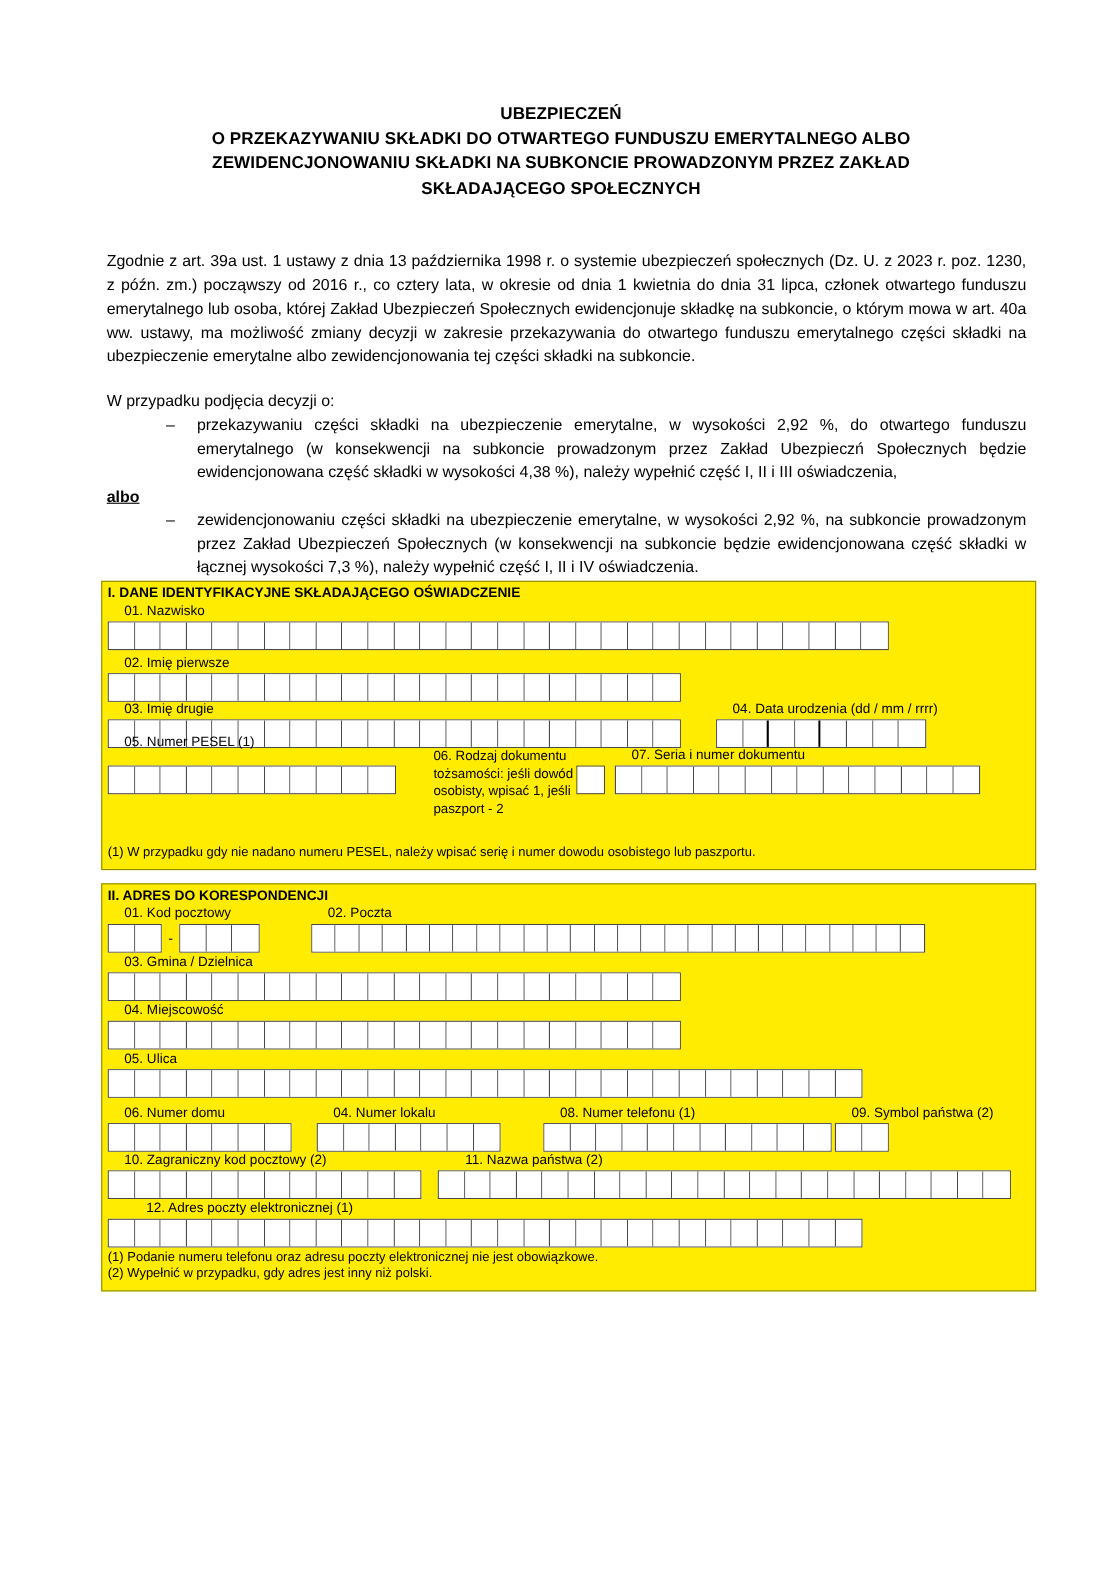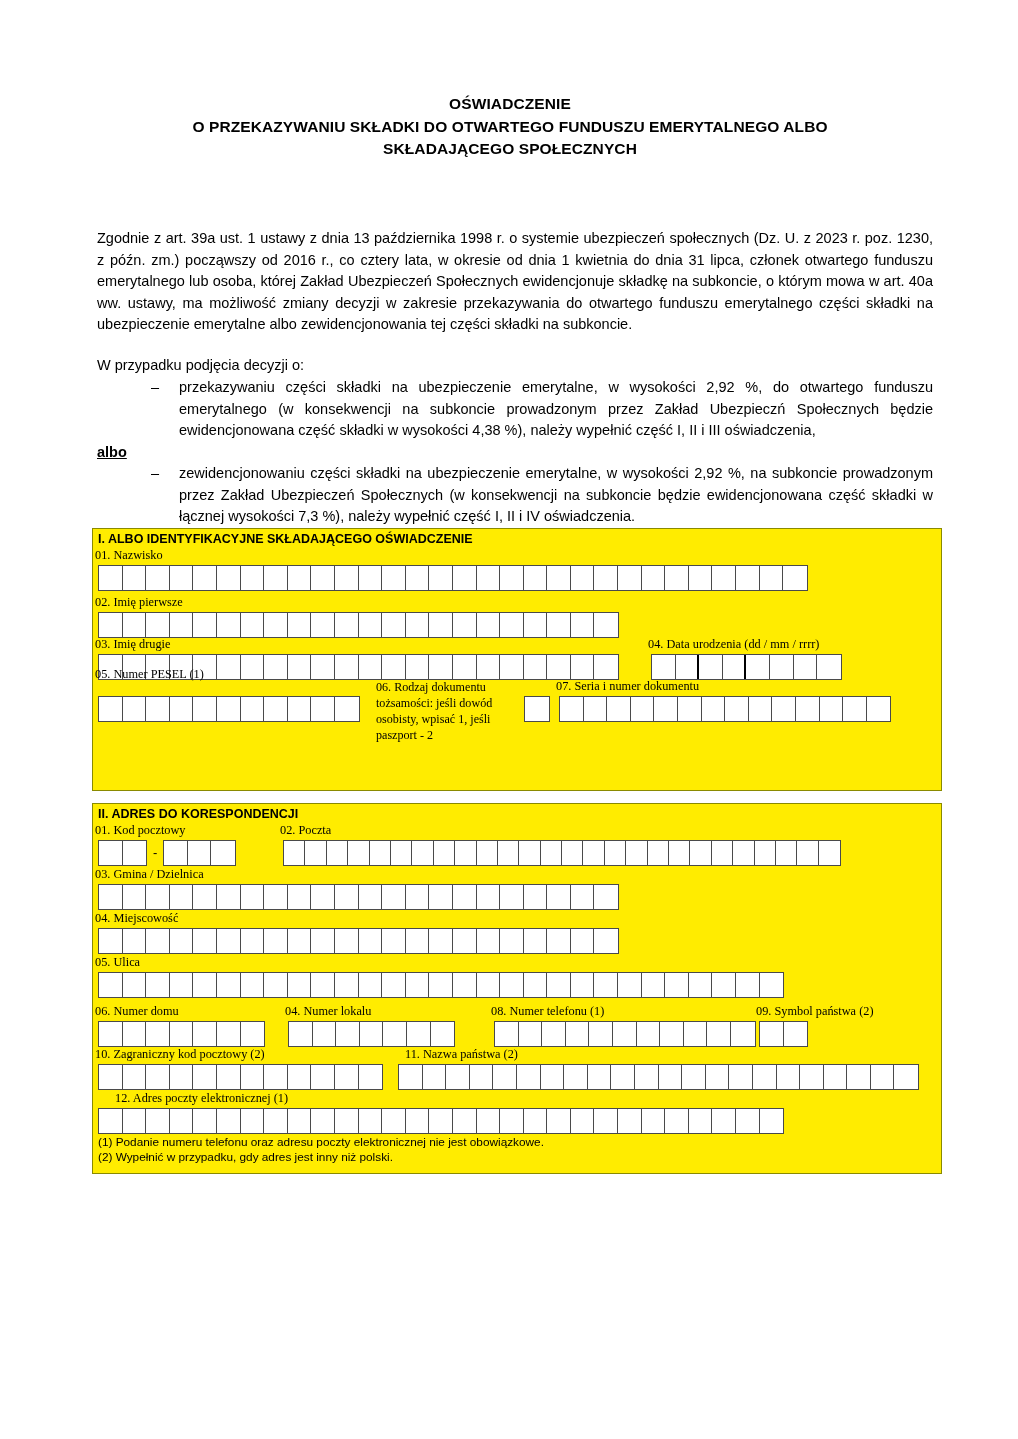--- a/index.html
+++ b/index.html
@@ -114,23 +114,22 @@
   }
   .section-header {
     font-size: 12.5px;
     font-weight: bold;
     padding: 3px 0 1px 5px;
     line-height: 15px;
   }
   .field-label {
     font-size: 12.3px;
     line-height: 15px;
-    padding-left: 2px;
+    padding-left: 20px;
     white-space: nowrap;
-    font-family: Liberation Serif, serif;
   }
   .footnote {
     font-size: 11.8px;
     line-height: 15.5px;
     padding-left: 5px;
     white-space: nowrap;
   }
 
   
   .comb {
@@ -165,22 +164,23 @@
     display: flex;
     align-items: center;
   }
 </style>
 </head>
 <body>
 
 <div class="page">
 
   <div class="title-block">
-    <div class="title-line">OŚWIADCZENIE</div>
+    <div class="title-line">UBEZPIECZEŃ</div>
     <div class="title-line">O PRZEKAZYWANIU SKŁADKI DO OTWARTEGO FUNDUSZU EMERYTALNEGO ALBO</div>
+    <div class="title-line">ZEWIDENCJONOWANIU SKŁADKI NA SUBKONCIE PROWADZONYM PRZEZ ZAKŁAD</div>
     <div class="title-line">SKŁADAJĄCEGO SPOŁECZNYCH</div>
   </div>
 
   <div class="body-text">
     <p class="para">Zgodnie z art. 39a ust. 1 ustawy z dnia 13 października 1998 r. o systemie ubezpieczeń społecznych (Dz. U. z 2023 r. poz. 1230, z późn. zm.) począwszy od 2016 r., co cztery lata, w okresie od dnia 1 kwietnia do dnia 31 lipca, członek otwartego funduszu emerytalnego lub osoba, której Zakład Ubezpieczeń Społecznych ewidencjonuje składkę na subkoncie, o którym mowa w art. 40a ww. ustawy, ma możliwość zmiany decyzji w zakresie przekazywania do otwartego funduszu emerytalnego części składki na ubezpieczenie emerytalne albo zewidencjonowania tej części składki na subkoncie.</p>
   </div>
 
   <div class="intro-line">W przypadku podjęcia decyzji o:</div>
 
   <div class="bullets">
@@ -200,21 +200,21 @@
     <div class="bullet-row">
       <div class="bullet-gutter"></div>
       <div class="bullet-dash">–</div>
       <div class="bullet-text">zewidencjonowaniu części składki na ubezpieczenie emerytalne, w wysokości 2,92 %, na subkoncie prowadzonym przez Zakład Ubezpieczeń Społecznych (w konsekwencji na subkoncie będzie ewidencjonowana część składki w łącznej wysokości 7,3 %), należy wypełnić część I, II i IV oświadczenia.</div>
     </div>
 
   </div>
 
   <div class="section" id="section-1">
 
-    <div class="section-header">I. ALBO IDENTYFIKACYJNE SKŁADAJĄCEGO OŚWIADCZENIE</div>
+    <div class="section-header">I. DANE IDENTYFIKACYJNE SKŁADAJĄCEGO OŚWIADCZENIE</div>
 
     <div class="row-abs" style="left:0;top:19px;">
       <div class="field-label">01. Nazwisko</div>
     </div>
     <div class="row-abs" style="left:5px;top:36px;">
       <div class="comb">
           <div class="cell"></div>
           <div class="cell"></div>
           <div class="cell"></div>
           <div class="cell"></div>
@@ -366,20 +366,23 @@
           <div class="cell"></div>
           <div class="cell"></div>
           <div class="cell"></div>
           <div class="cell"></div>
           <div class="cell"></div>
           <div class="cell"></div>
           <div class="cell"></div>
         </div>
     </div>
 
+    <div class="row-abs" style="left:0;top:238px;">
+      <div class="footnote">(1) W przypadku gdy nie nadano numeru PESEL, należy wpisać serię i numer dowodu osobistego lub paszportu.</div>
+    </div>
 
   </div>
 
   <div class="section" id="section-2">
 
     <div class="section-header">II. ADRES DO KORESPONDENCJI</div>
 
     <div class="row-abs" style="left:0;top:19px;">
       <div class="field-label">01. Kod pocztowy</div>
     </div>

